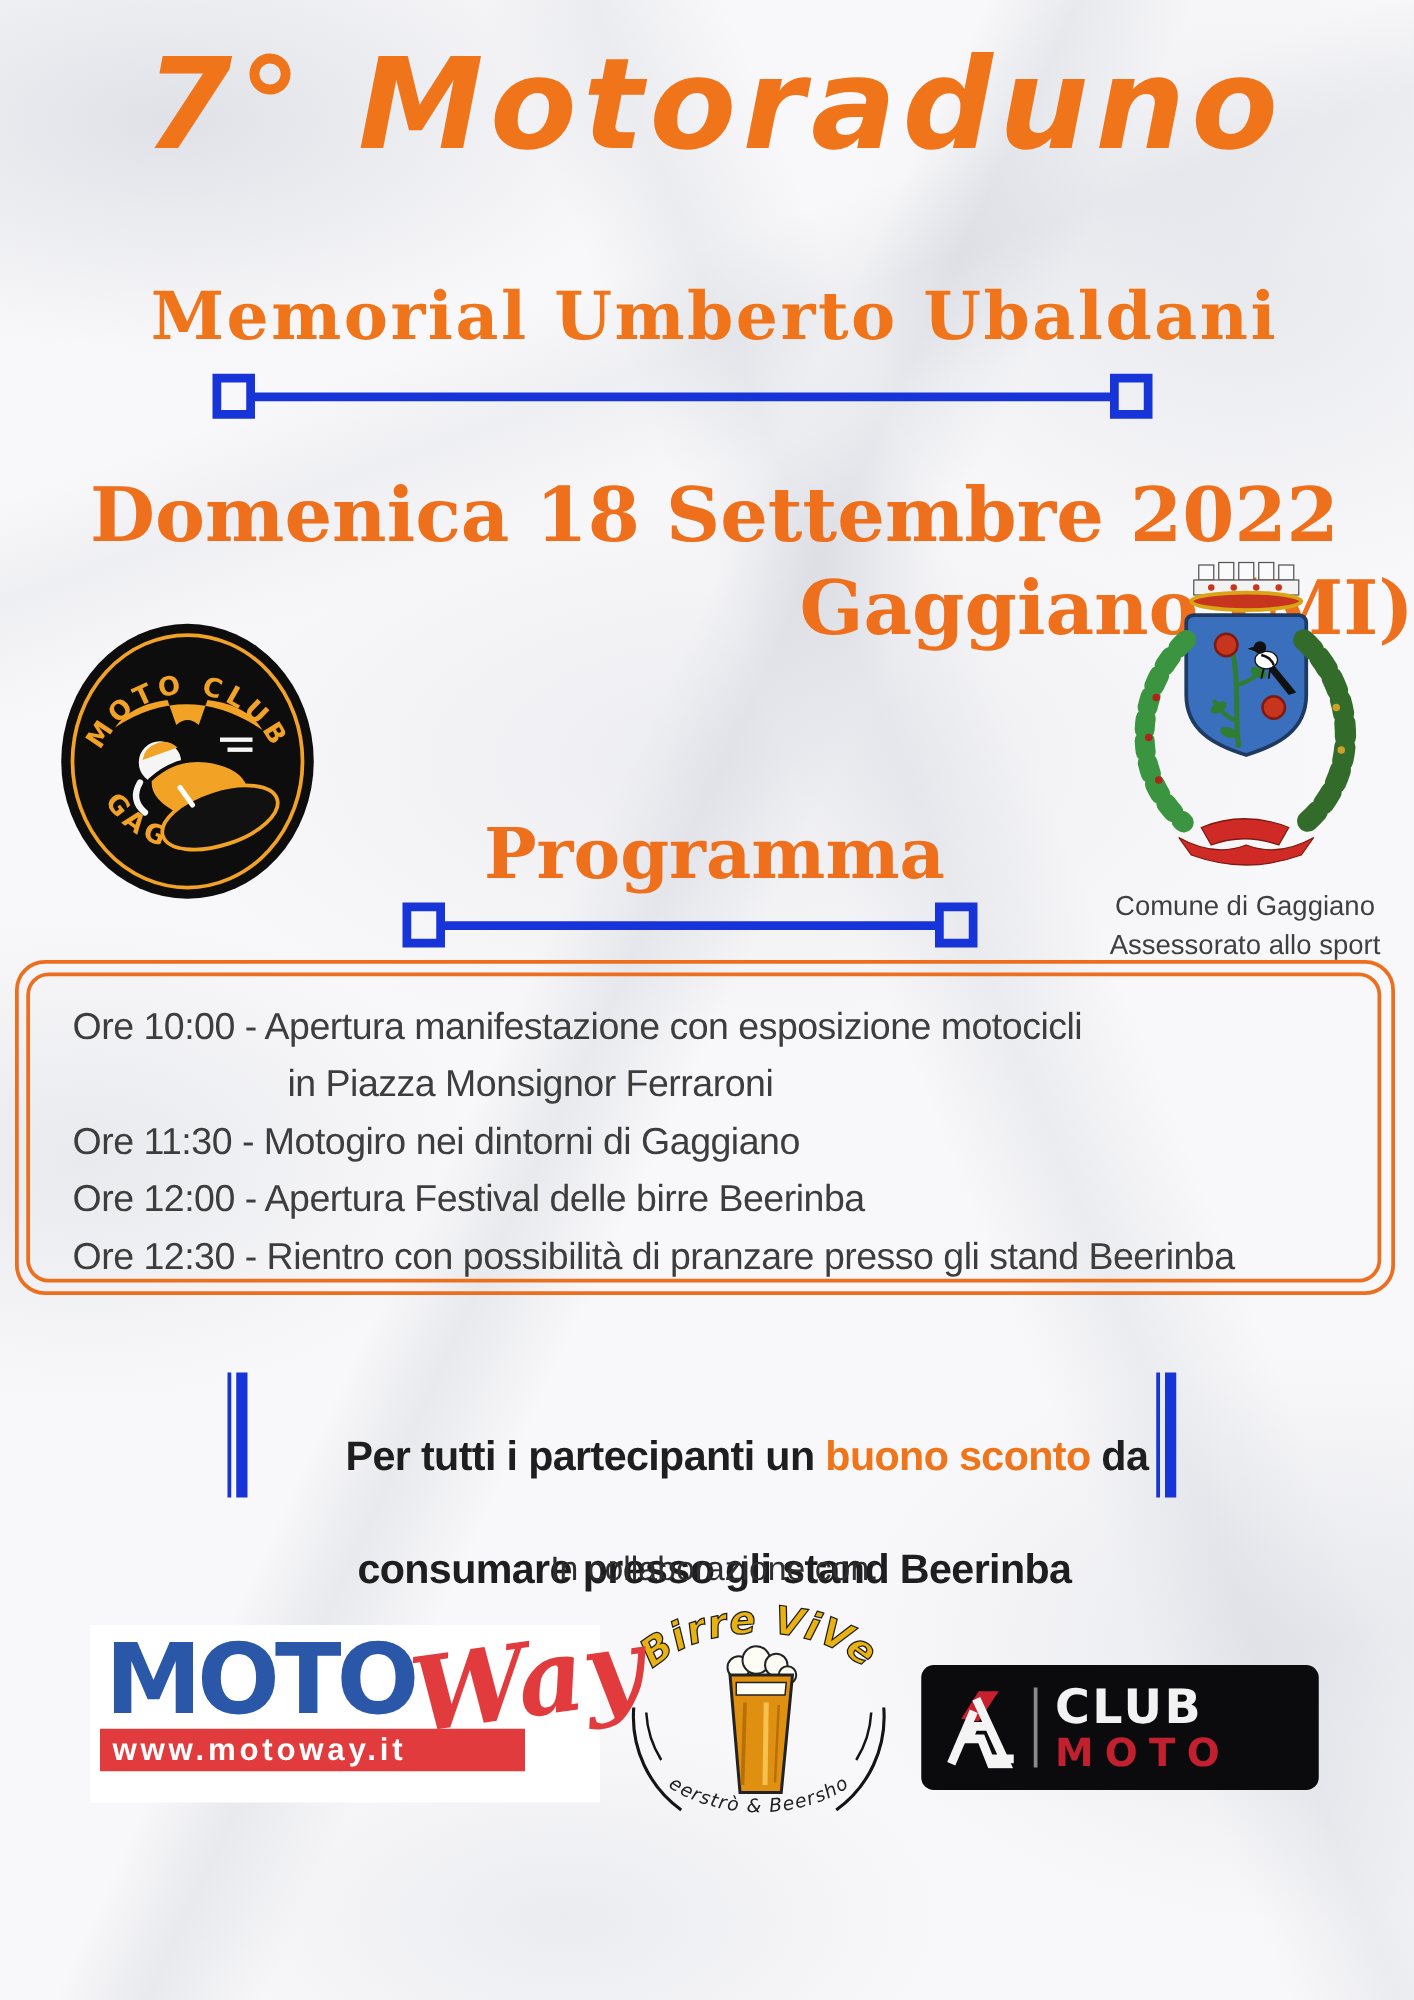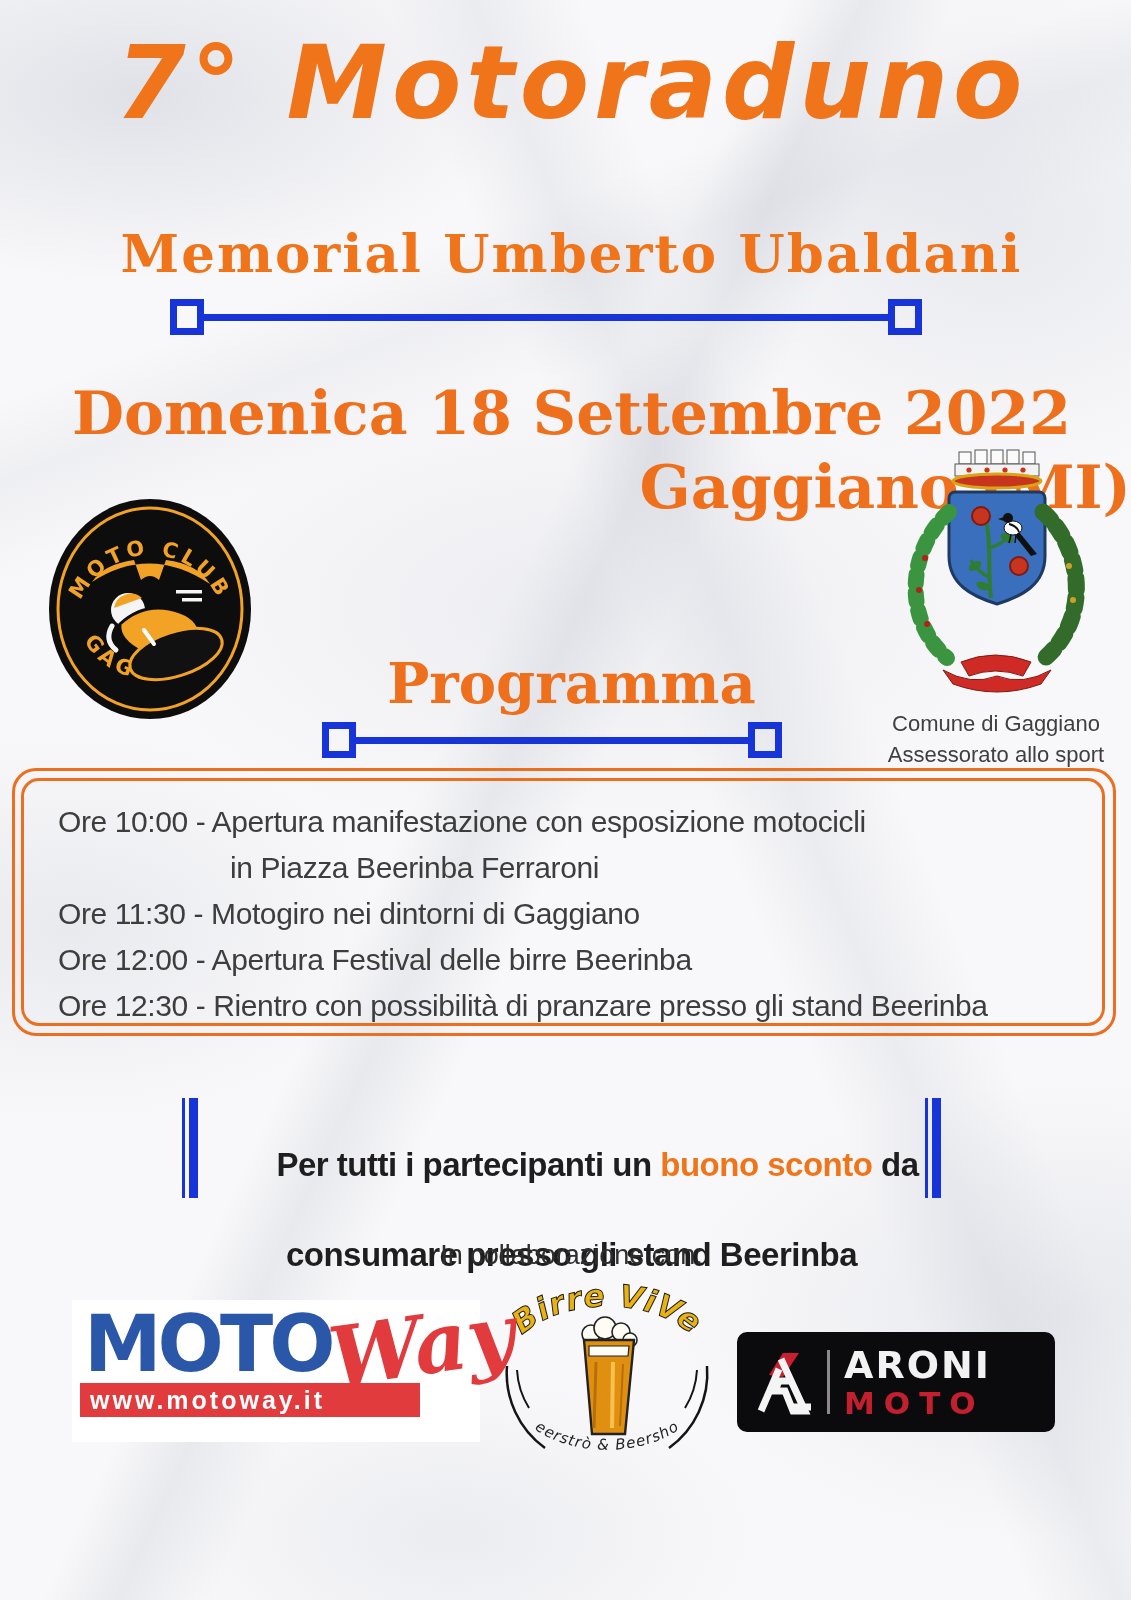--- a/index.html
+++ b/index.html
@@ -237,21 +237,21 @@
   <div class="abs divider divider-2">
     <span class="sq"></span>
     <span class="ln"></span>
     <span class="sq"></span>
   </div>
 
   <div class="abs program-box">
     <div class="program-box-inner">
       <div class="program-lines">
         <div class="pline">Ore 10:00 - Apertura manifestazione con esposizione motocicli</div>
-        <div class="pline indent">in Piazza Beerinba Ferraroni</div>
+        <div class="pline indent">in Piazza Monsignor Ferraroni</div>
         <div class="pline">Ore 11:30 - Motogiro nei dintorni di Gaggiano</div>
         <div class="pline">Ore 12:00 - Apertura Festival delle birre Beerinba</div>
         <div class="pline">Ore 12:30 - Rientro con possibilità di pranzare presso gli stand Beerinba</div>
       </div>
     </div>
   </div>
 
   <div class="abs bars bars-left">
     <span class="bar thin"></span>
     <span class="bar thick"></span>
@@ -309,19 +309,19 @@
 
   <div class="abs logos-aroni">
     <svg width="58" height="66" viewBox="0 0 58 66">
       <path d="M14,26 L28,4 L44,4 L28,28 Z" fill="#C8202F"></path>
       <path d="M26,10 L50,62 L38,62 L30,42 L20,42 L24,32 L34,32" fill="none" stroke="#F4F4F4" stroke-width="7"></path>
       <path d="M6,62 L24,20" stroke="#F4F4F4" stroke-width="7"></path>
       <path d="M36,58 L56,58" stroke="#F4F4F4" stroke-width="7"></path>
     </svg>
     <div class="aroni-divider"></div>
     <div class="aroni-text">
-      <span class="aroni-name">ARONI</span>
+      <span class="aroni-name">CLUB</span>
       <span class="aroni-sub">MOTO</span>
     </div>
   </div>
 
 
 </div>
 
 </body></html>

